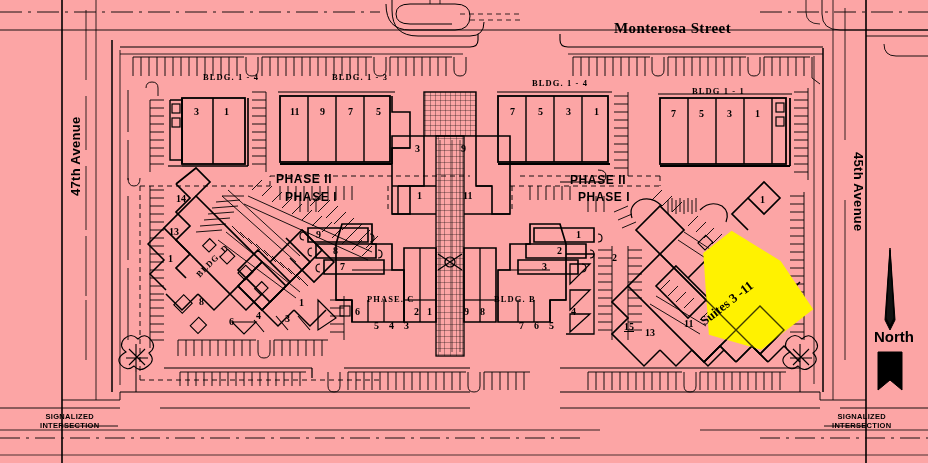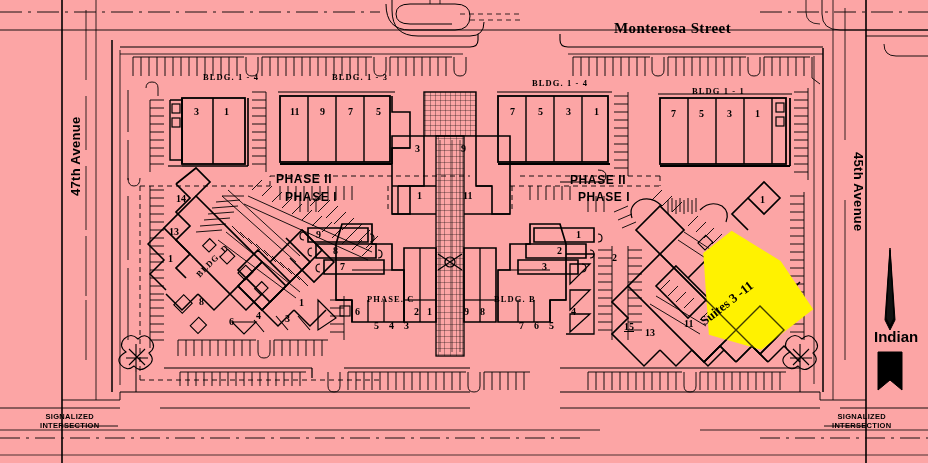--- a/index.html
+++ b/index.html
@@ -472,15 +472,15 @@
 
   <div class="lbl sig" style="left:40px;top:412px;">
     <div>SIGNALIZED</div>
     <div>INTERSECTION</div>
   </div>
   <div class="lbl sig" style="left:832px;top:412px;">
     <div>SIGNALIZED</div>
     <div>INTERSECTION</div>
   </div>
 
-  <div class="lbl north-lbl" style="left:874px;top:328px;">Indian</div>
+  <div class="lbl north-lbl" style="left:874px;top:328px;">North</div>
 
 </div>
 
 </body></html>

